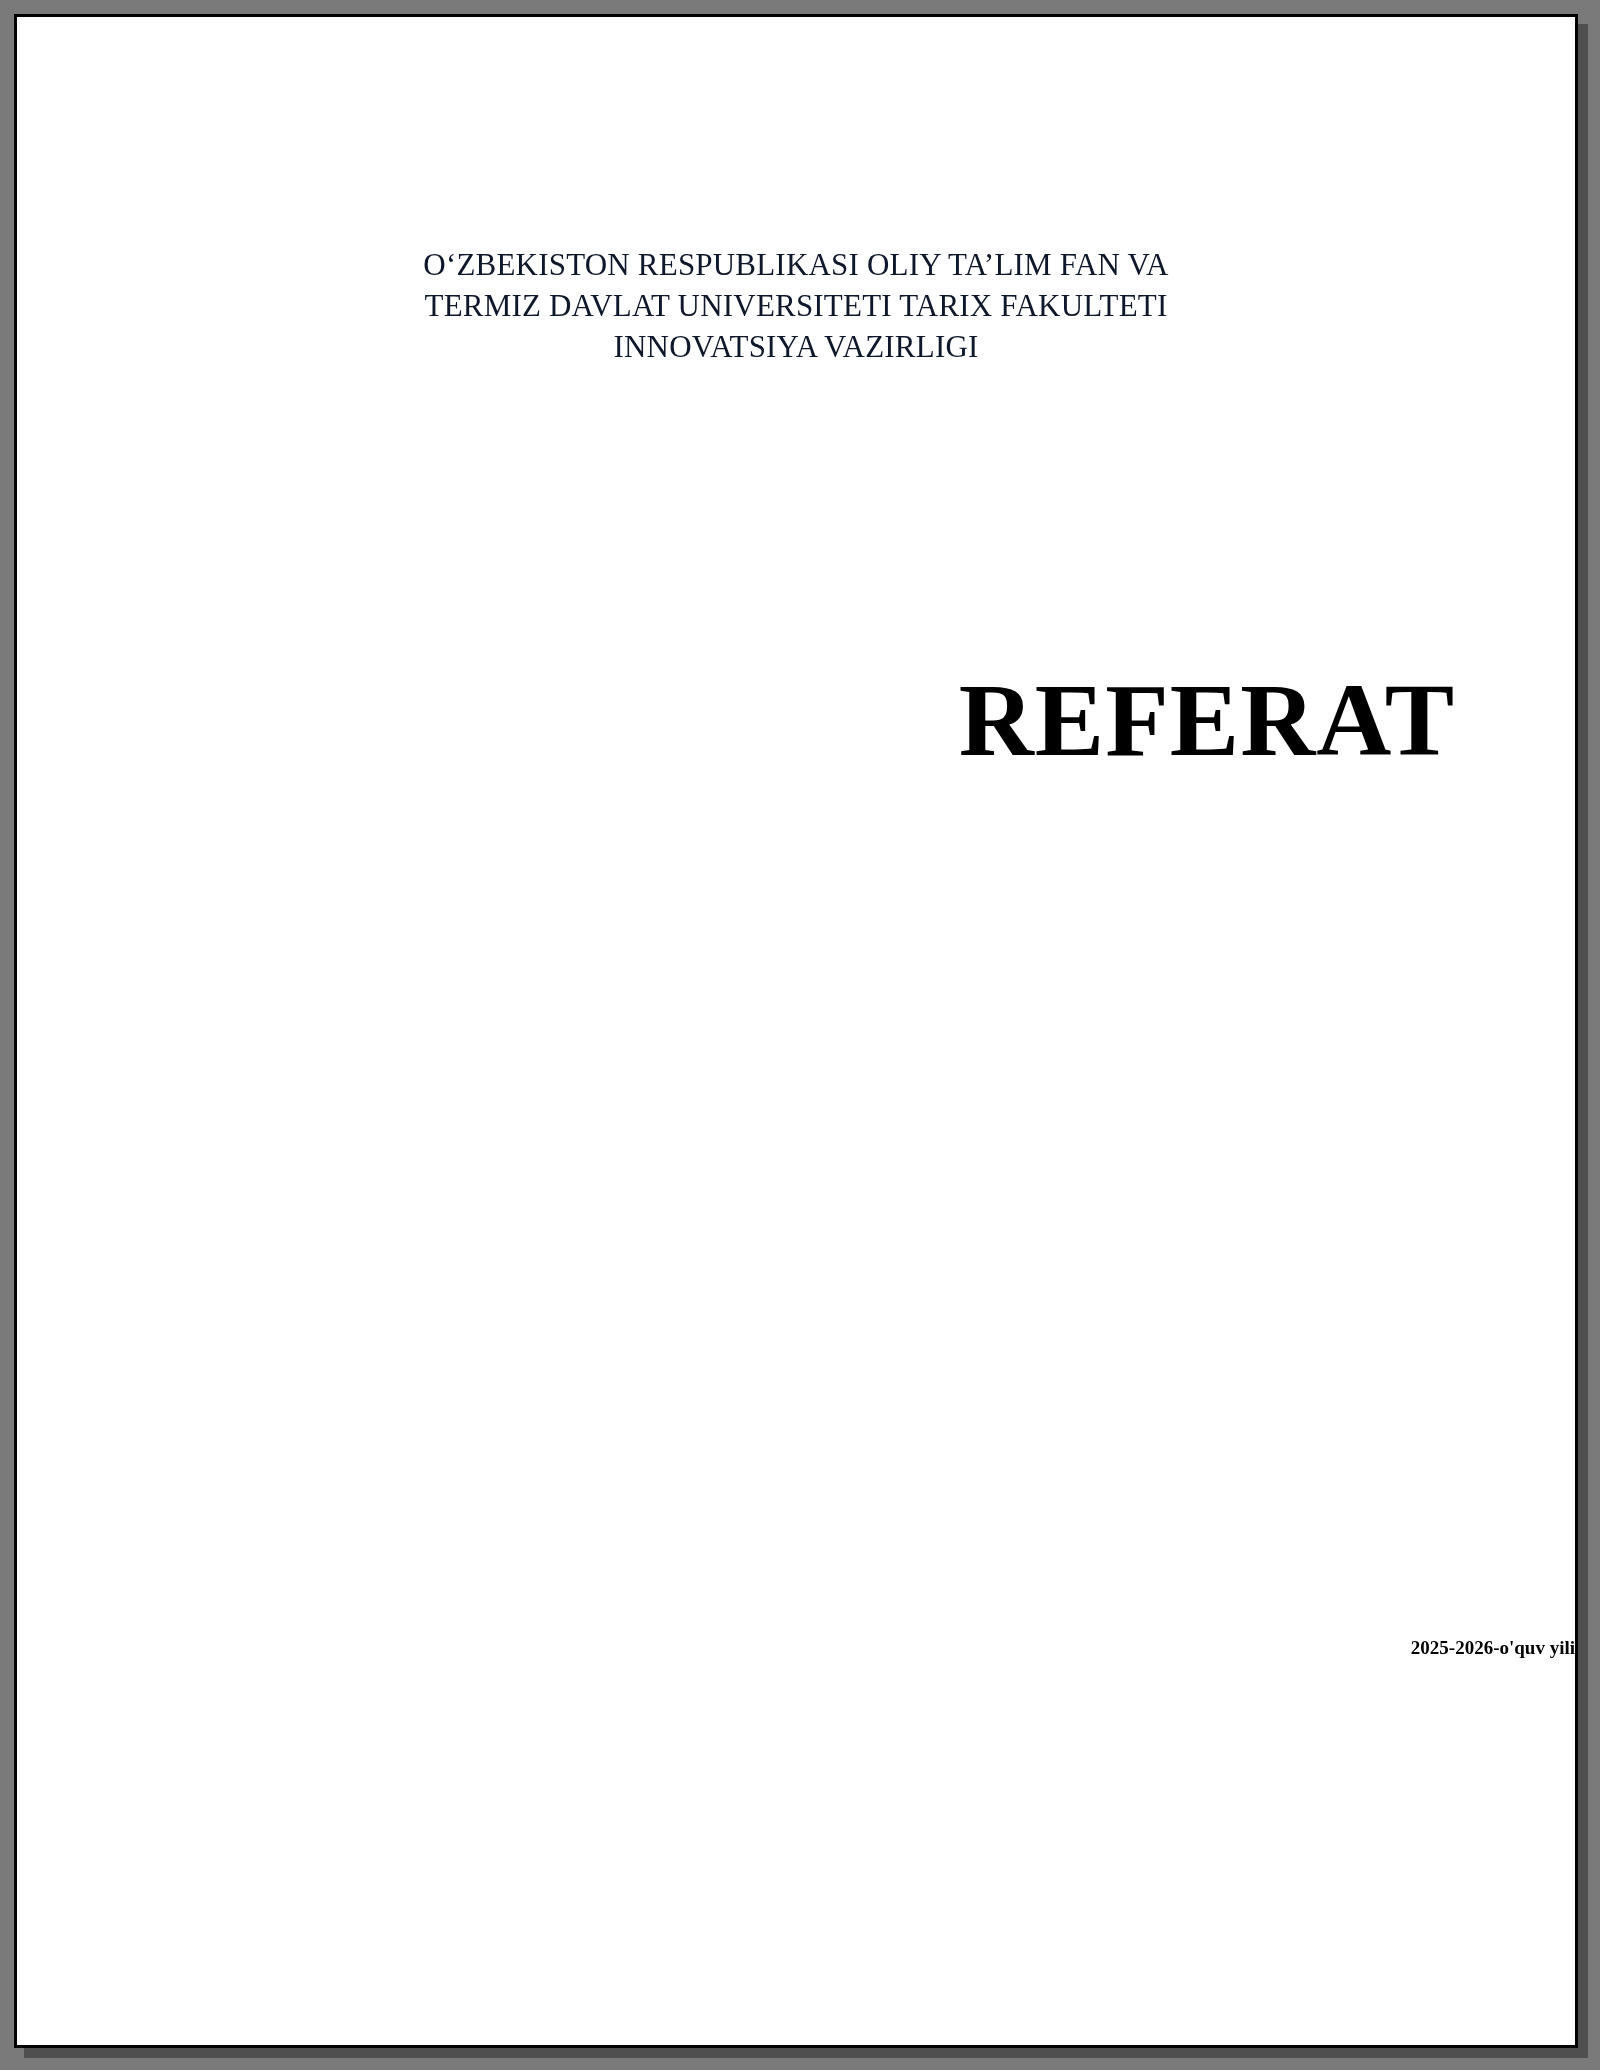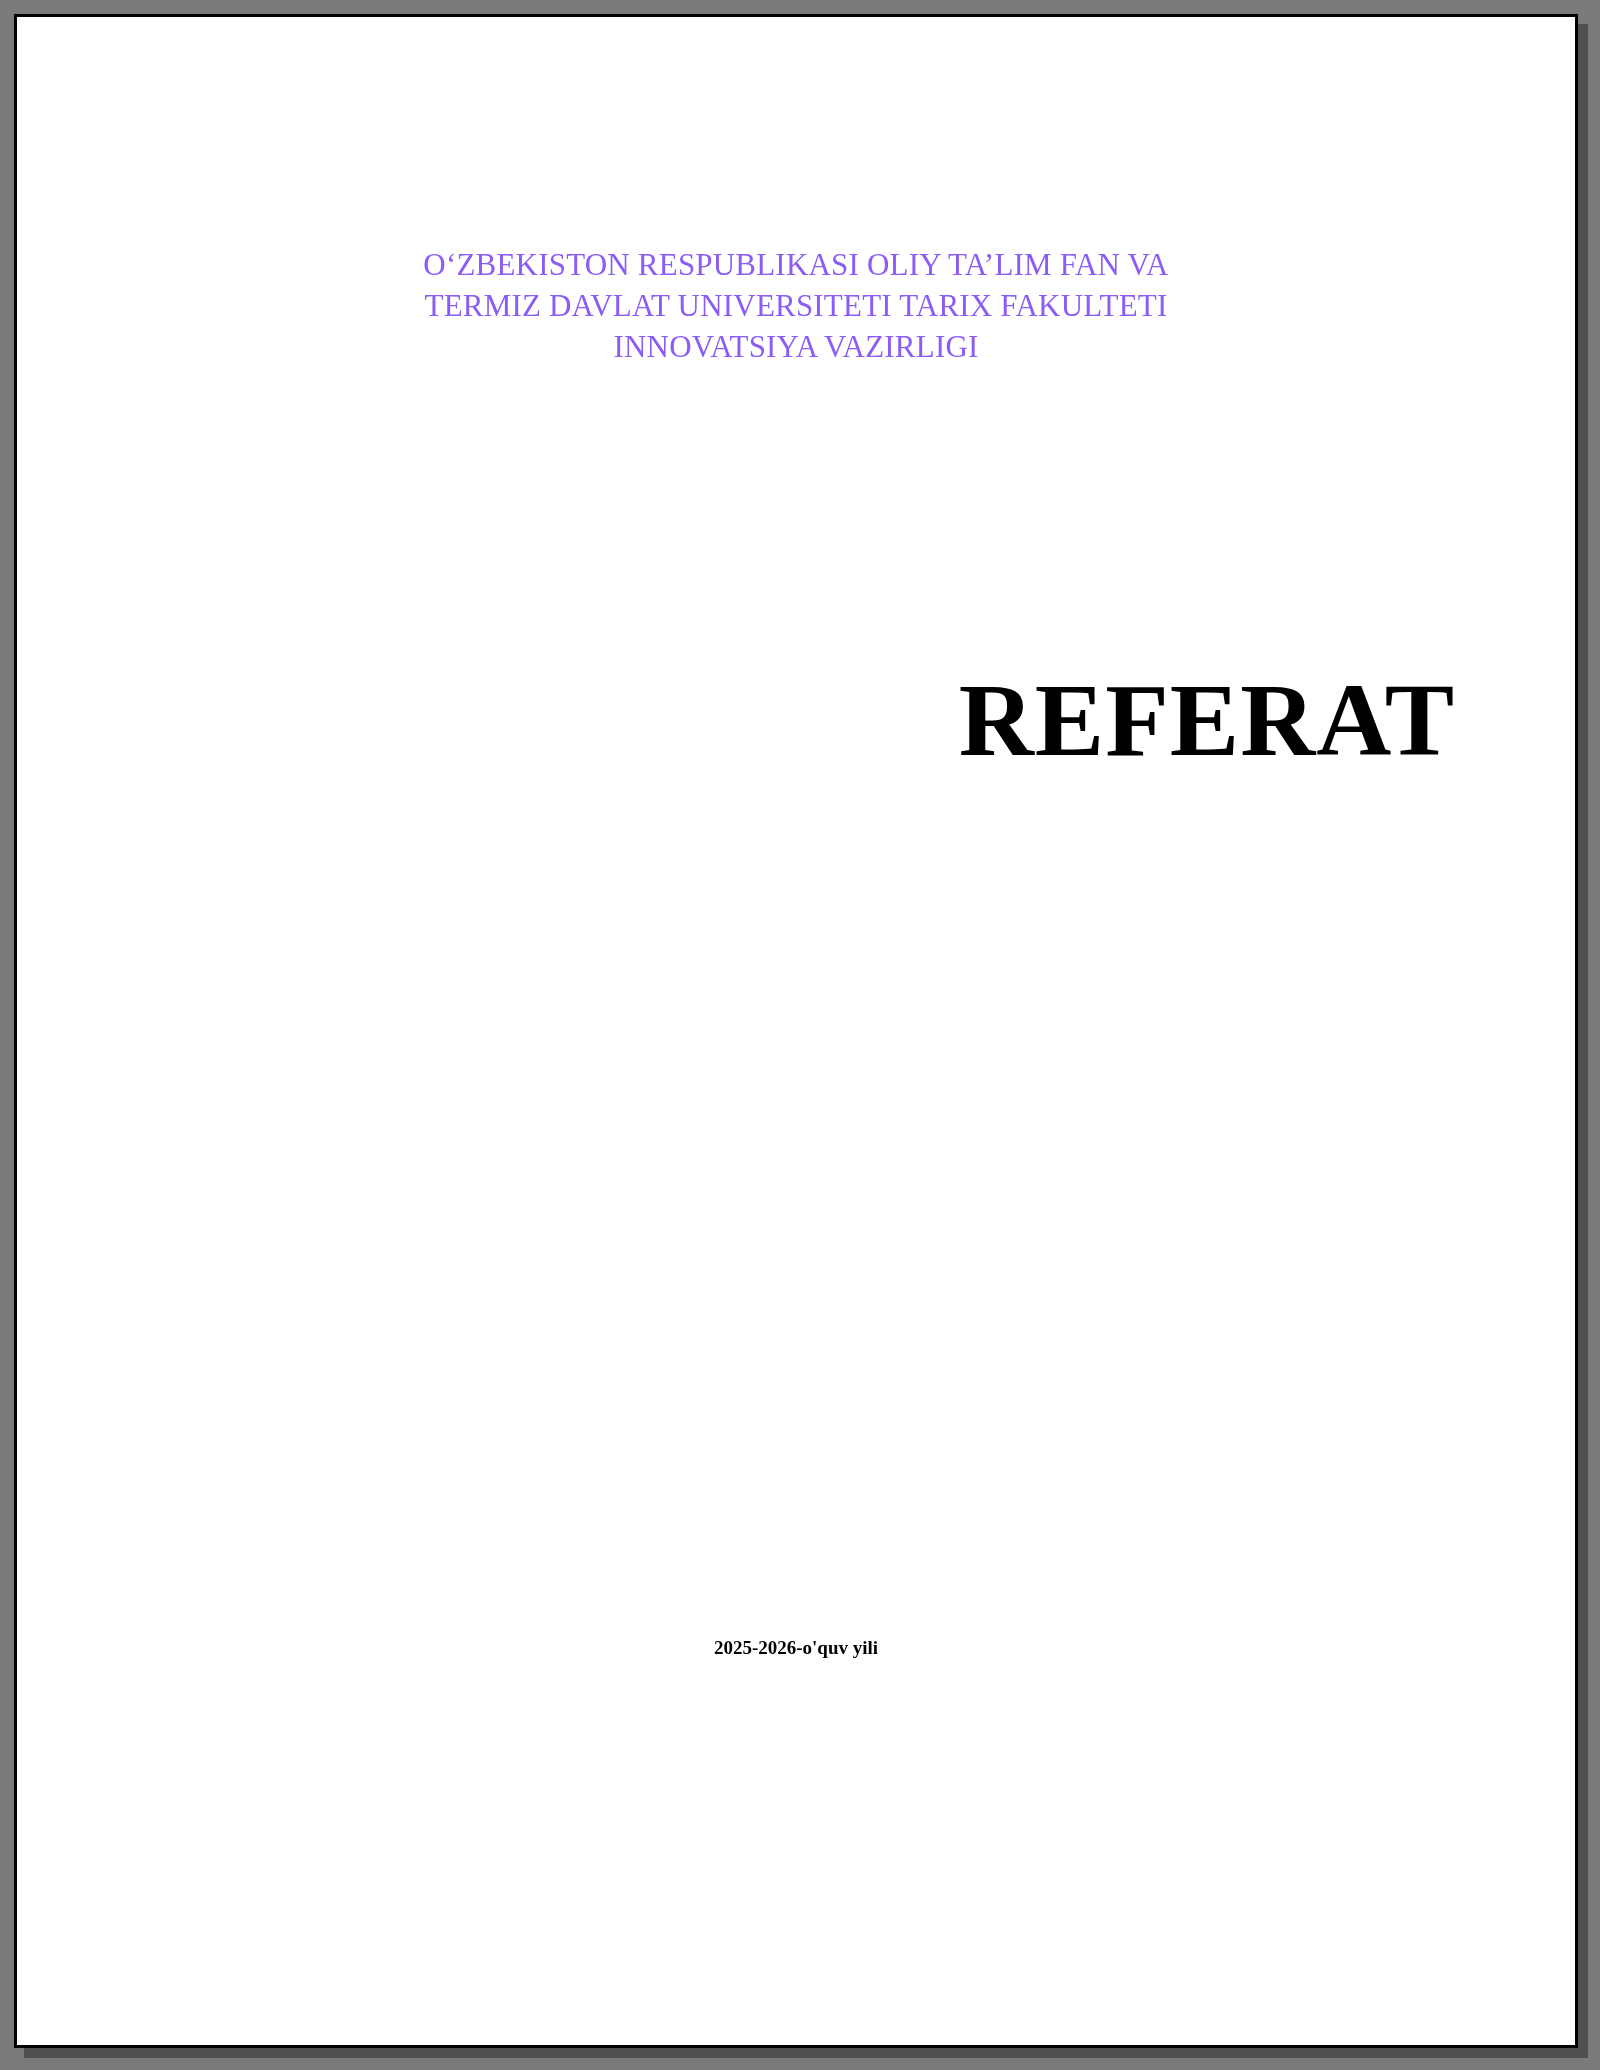--- a/index.html
+++ b/index.html
@@ -38,21 +38,21 @@
     box-sizing: border-box;
   }
   .heading-block {
     margin-top: 228px;
     text-align: center;
   }
   .heading-line {
     font-size: 31px;
     line-height: 1.32;
     letter-spacing: 0.2px;
-    color: #8b5cf6;
+    color: #0f172a;
     white-space: nowrap;
   }
   .heading-line.l1,
   .heading-line.l2 {
     
   }
   .doc-type {
     margin-top: 300px;
     text-align: right;
     font-size: 104px;
@@ -71,21 +71,21 @@
     margin-top: 268px;
     text-align: center;
     font-size: 30px;
     color: #000;
   }
   .year {
     position: absolute;
     left: 0;
     right: 0;
     top: 1620px;
-    text-align: center;
+    text-align: right;
     font-size: 19px;
     font-weight: bold;
     color: #000;
   }
 </style>
 </head>
 <body>
 
 <div class="page-wrap">
   <div class="page">

